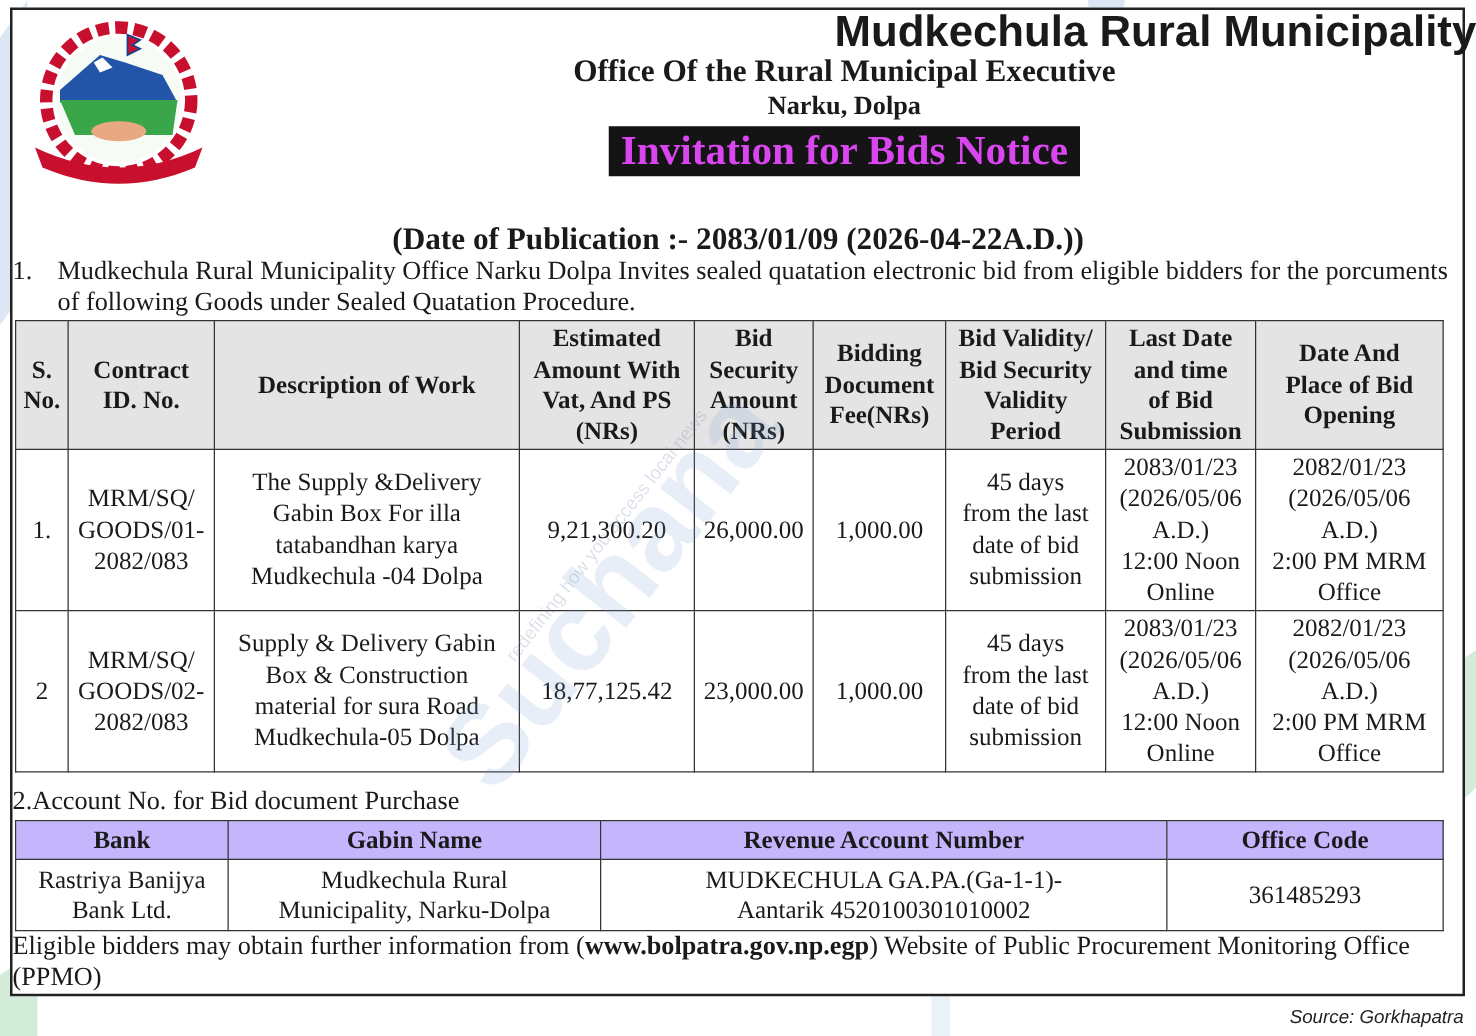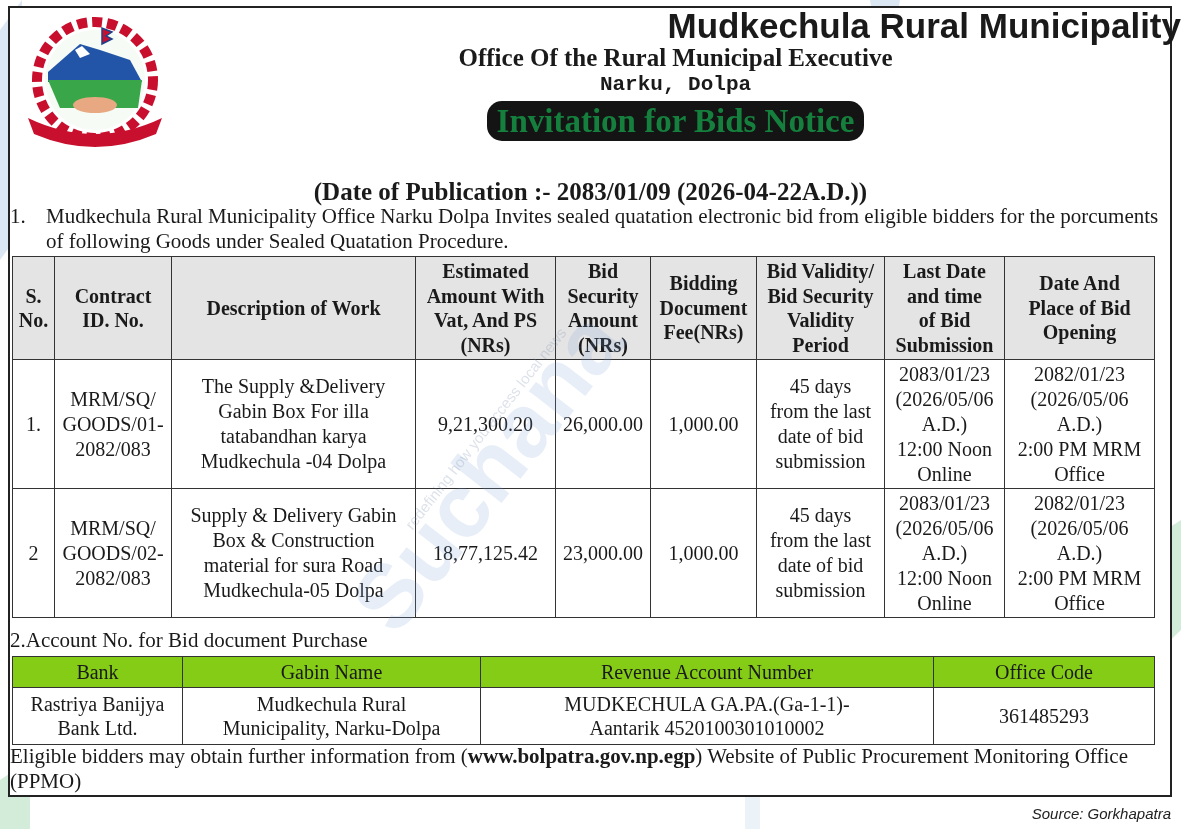--- a/index.html
+++ b/index.html
@@ -3,36 +3,36 @@
 <meta charset="utf-8">
 <style>
   html, body { margin: 0; padding: 0; background: #ffffff; }
   body { width: 1181px; height: 829px; position: relative; overflow: hidden; font-family: "Liberation Serif", serif; color: #1a1a1a; }
   .frame { position: absolute; left: 8px; top: 6px; width: 1164px; height: 791px; border: 2px solid #222; box-sizing: border-box; background: #fff; }
   .wm { position: absolute; pointer-events: none; }
   .emblem { position: absolute; left: 20px; top: 10px; width: 150px; height: 145px; }
   .head { position: absolute; left: 170px; right: 0; top: 6px; text-align: center; }
   .title { font-family: Liberation Sans, sans-serif; font-weight: bold; font-size: 35px; line-height: 40px; letter-spacing: 0px; text-align: right; }
   .sub1 { font-weight: bold; font-size: 25px; line-height: 28px; margin-top: -2px; }
-  .sub2 { font-weight: bold; font-size: 21px; line-height: 25px; font-family: Liberation Mono, monospace; }
-  .banner { display: inline-block; background: #141414; color: #15803d; font-weight: bold; font-size: 33px; line-height: 40px; padding: 0 10px; margin-top: 4px; border-radius: 15px; }
+  .sub2 { font-weight: bold; font-size: 21px; line-height: 25px; }
+  .banner { display: inline-block; background: #141414; color: #d946ef; font-weight: bold; font-size: 33px; line-height: 40px; padding: 0 10px; margin-top: 4px; }
   .pubdate { position: absolute; left: 0; right: 0; top: 179px; text-align: center; font-weight: bold; font-size: 25px; line-height: 26px; }
   .para { position: absolute; left: 10px; right: 10px; top: 204px; font-size: 21px; line-height: 25px; }
   .para .num { position: absolute; left: 0; top: 0; }
   .para .txt { margin-left: 36px; }
   table { border-collapse: collapse; position: absolute; }
   .bids { left: 12px; top: 256px; width: 1142px; table-layout: fixed; }
   .bids th, .bids td { border: 1.5px solid #333; text-align: center; vertical-align: middle; padding: 0 2px; }
   .bids th { background: #e4e4e4; font-weight: bold; font-size: 20px; line-height: 24.5px; height: 102px; }
   .bids td { font-size: 20px; line-height: 25px; height: 128px; }
   .sec2 { position: absolute; left: 10px; top: 627px; font-size: 21px; line-height: 26px; }
   .sec2 .txt { margin-left: 34px; }
   .acct { left: 12px; top: 656px; width: 1142px; table-layout: fixed; }
   .acct th, .acct td { border: 1.5px solid #333; text-align: center; vertical-align: middle; }
-  .acct th { background: #84cc16; font-weight: normal; font-size: 20px; line-height: 25px; height: 28px; }
+  .acct th { background: #c4b5fd; font-weight: bold; font-size: 20px; line-height: 25px; height: 28px; }
   .acct td { font-size: 20px; line-height: 24px; height: 54px; }
   .foot { position: absolute; left: 10px; right: 10px; top: 744px; font-size: 21px; line-height: 25px; }
   .foot b { font-weight: bold; }
   .source { position: absolute; right: 10px; top: 805px; font-family: "Liberation Sans", sans-serif; font-style: italic; font-size: 15px; color: #222; }
   .nowrap { white-space: pre-line; }
 </style>
 </head>
 <body>
 
 <svg class="wm" width="1181" height="829" style="left:0;top:0;">

